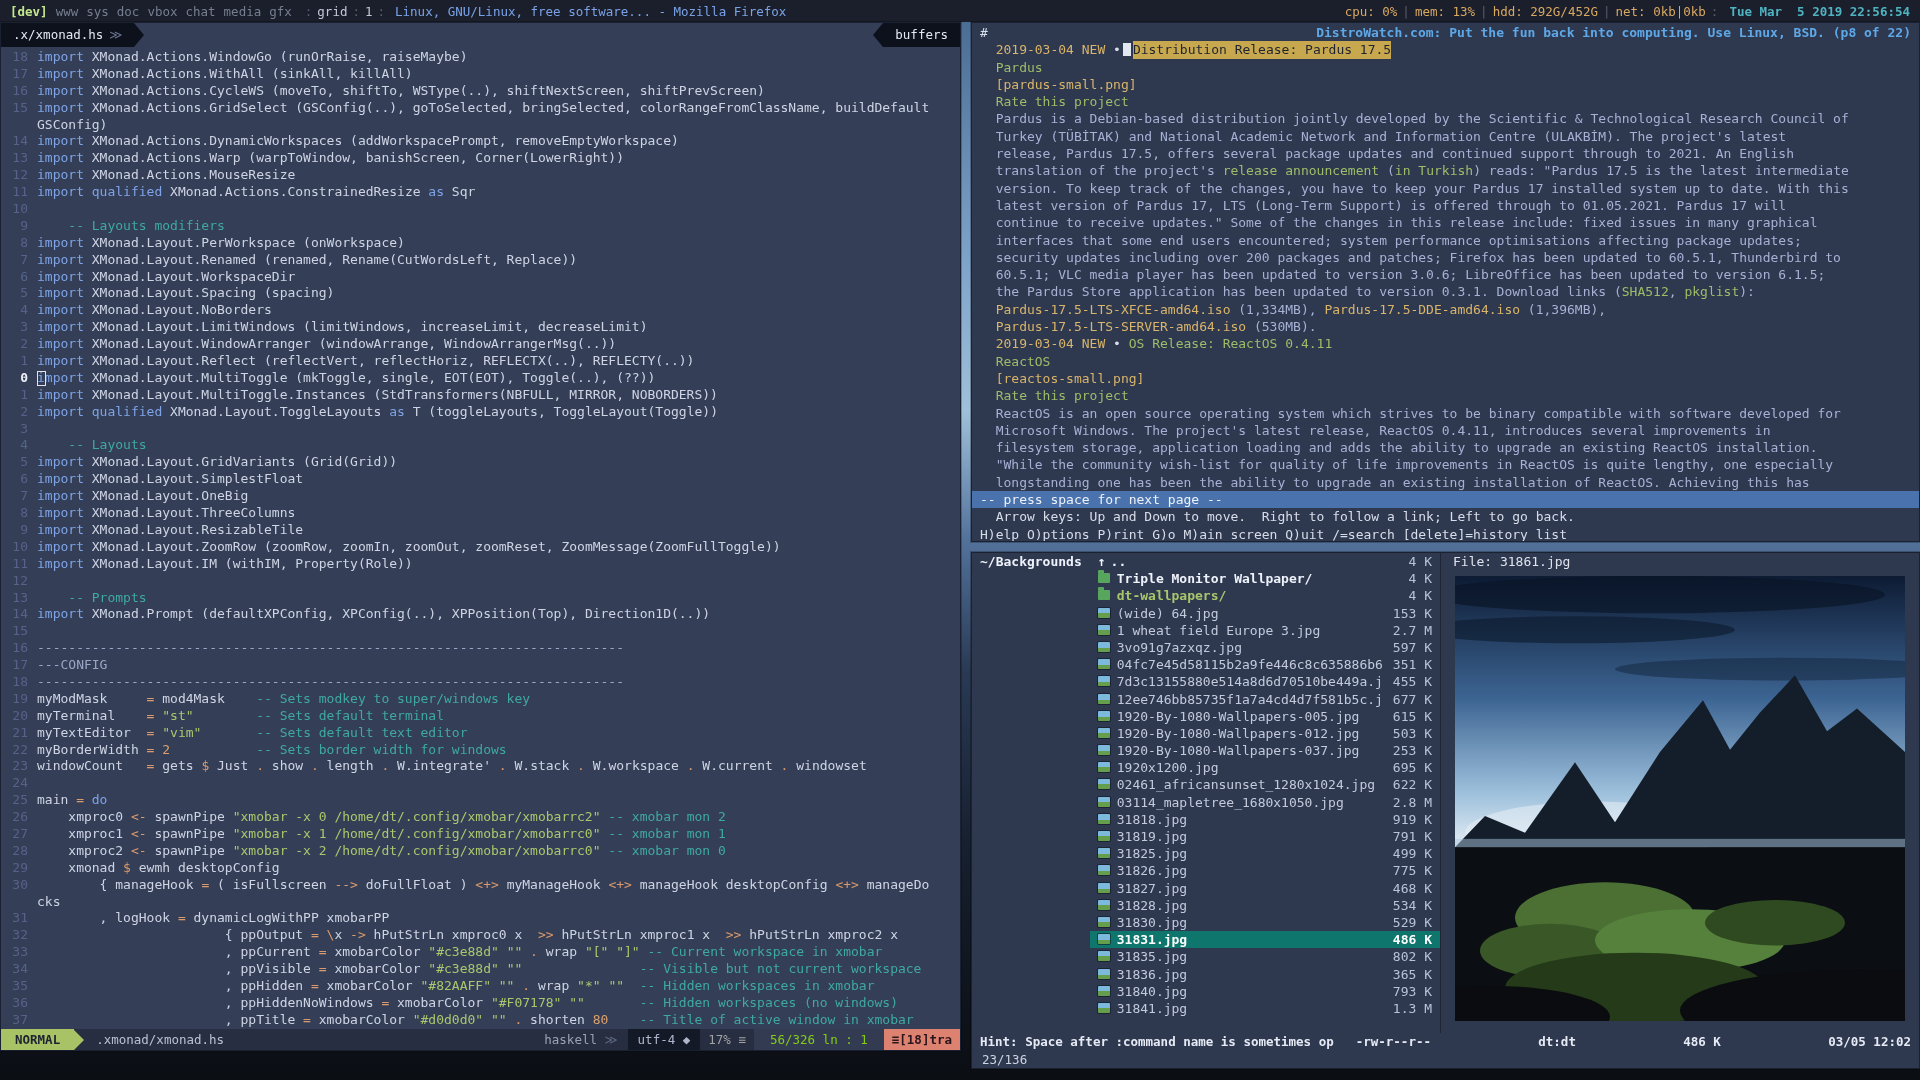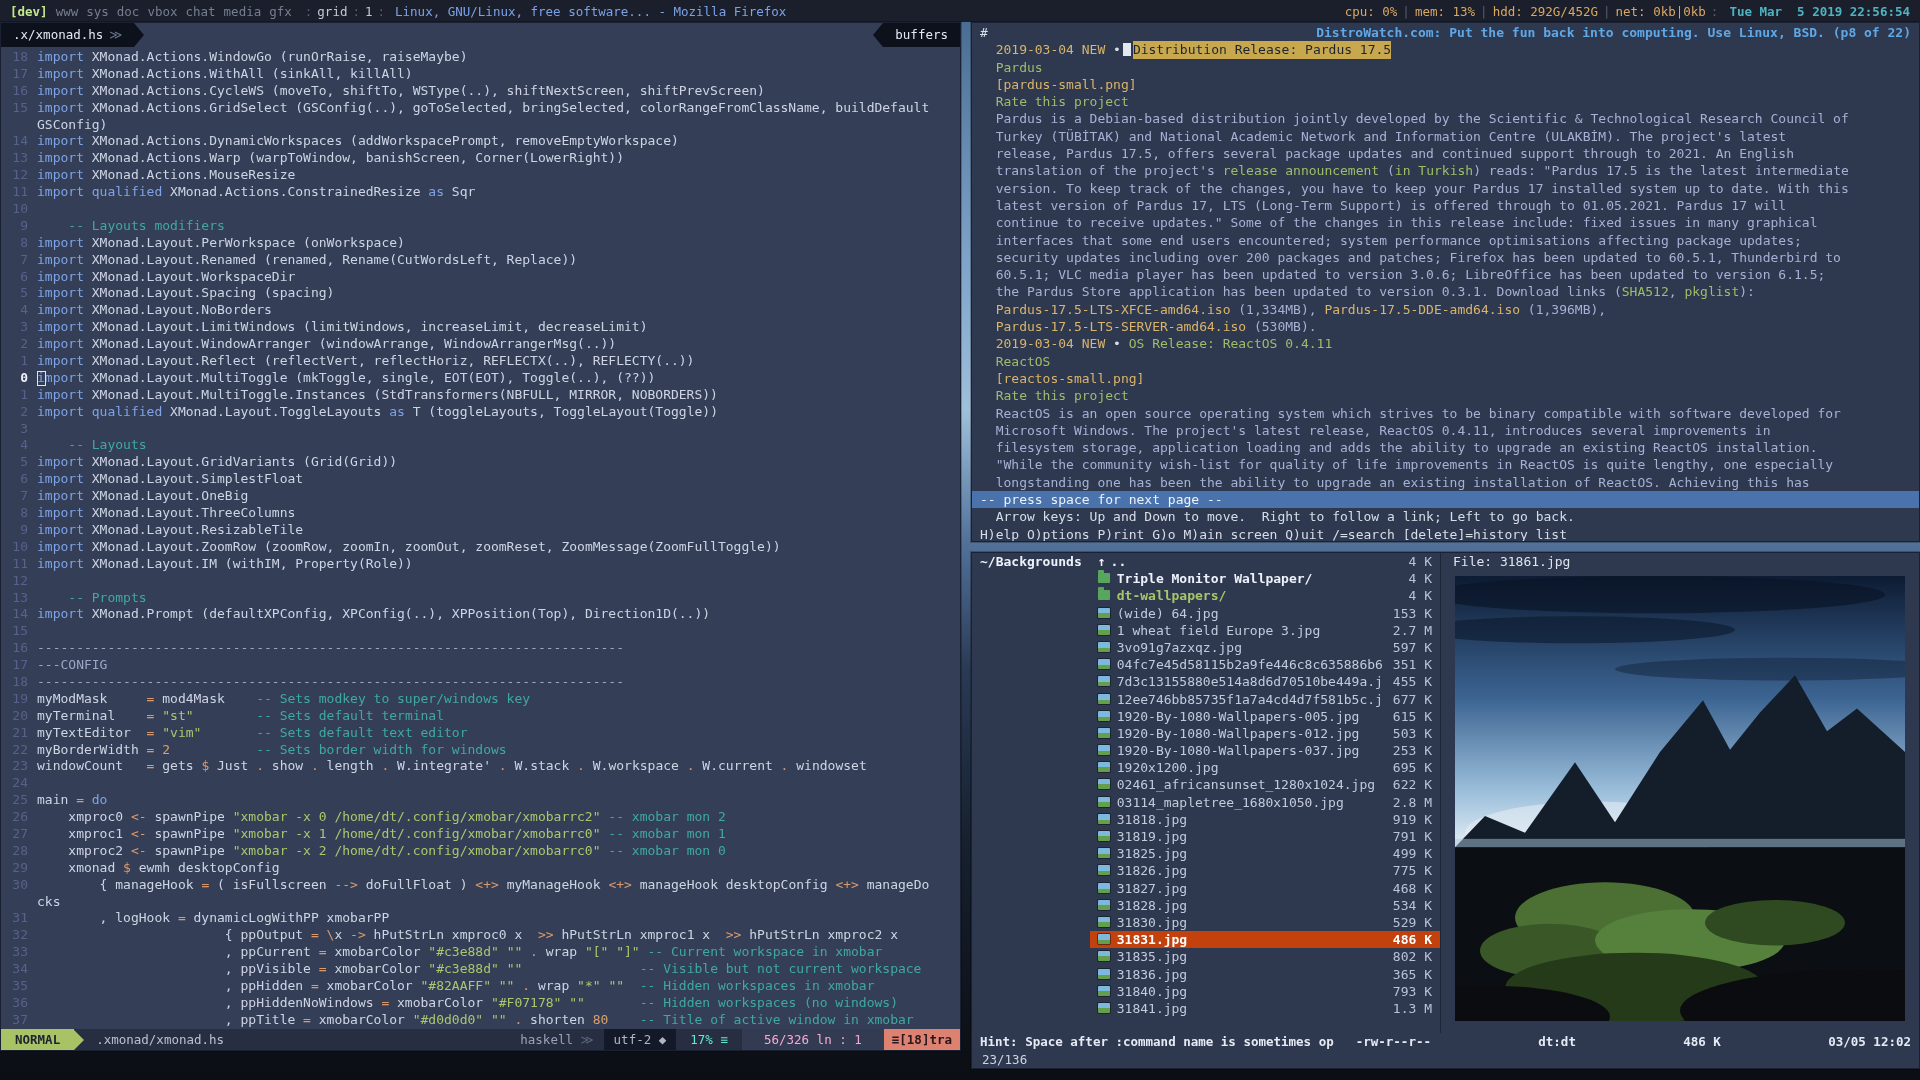--- a/index.html
+++ b/index.html
@@ -42,22 +42,22 @@
   .k{color:#7ea3e6}.s{color:#a9c86d}.c{color:#3fa8a2}.cd{color:#9aa6c5}.o{color:#db9a6d}.n{color:#dba06d}
   
   .vstat{height:21px;display:flex;align-items:center;line-height:21px;background:#272e41;font-size:12.5px;flex:none;overflow:hidden}
   .vs-mode{background:#a8c266;color:#1d2330;font-weight:bold;padding:0 14px}
   .vs-arrow{width:0;height:0;border-top:10.5px solid transparent;border-bottom:10.5px solid transparent;border-left:10px solid #a8c266}
   .vs-file{padding:0 12px;color:#b9c0d2}
   .vs-spacer{flex:1}
   .vs-ft{color:#9aa2b8;padding:0 10px;white-space:pre}
   .vs-chev{color:#5c6780}
   .vs-enc{background:#141927;padding:0 10px;color:#aeb6ca;white-space:pre}
-  .vs-pct{padding:0 14px;color:#5eead4;white-space:pre}
-  .vs-pos{background:#323b52;padding:0 22px;color:#f9a8d4;white-space:pre}
+  .vs-pct{padding:0 8px;color:#a3a3a3;white-space:pre}
+  .vs-pos{background:#323b52;padding:0 16px;color:#84cc16;white-space:pre}
   .vs-warn{background:#dd8170;color:#2b161c;font-weight:bold;padding:0 8px;white-space:pre}
   
   .bline{display:flex;height:17.3px;line-height:17.3px;white-space:pre;overflow:hidden}
   .bline span{white-space:pre}
   .bline-bar{background:#4a73ae;margin:0 -8px;padding:0 8px}
   .bl-spacer{flex:1}
   .s-t{color:#5fa8e8;font-weight:bold}
   .s-d{color:#d9b46a}
   .s-w{color:#d8ddea}
   .s-b{color:#a6b1d4}
@@ -71,21 +71,21 @@
   .vifm-left{width:468px;flex:none;display:flex;flex-direction:row;overflow:hidden}
   .vifm-right{flex:1;display:flex;flex-direction:column;border-left:1px solid rgba(10,14,22,.45);overflow:hidden}
   .vifm-path{height:18px;line-height:18px;padding:0 8px;color:#eef2fa;font-weight:bold;white-space:pre}
   .vifm-filehdr{height:18px;line-height:18px;padding:0 12px;color:#dfe4ee;white-space:pre}
   .vifm-files{flex:1;overflow:hidden}
   .frow{display:flex;align-items:flex-start;height:17.2px;line-height:17.2px;padding:0 8px}
   .fname{flex:1;white-space:pre;overflow:hidden;color:#c3cadb}
   .fsize{margin-left:10px;color:#b9c2d8;white-space:pre}
   .ft-dir .fname,.ft-up .fname{color:#eef2fa;font-weight:bold}
   .ft-dir2 .fname{color:#a9c66b;font-weight:bold}
-  .frow.sel{background:#c2410c}
+  .frow.sel{background:#0f766e}
   .frow.sel .fname,.frow.sel .fsize{color:#ffffff;font-weight:bold}
   .fic{width:12px;height:10px;margin:3px 7px 0 0;flex:none;border-radius:1px;display:inline-block}
   .fic-folder{background:#58a55e;position:relative}
   .fic-folder::before{content:"";position:absolute;top:-3px;left:0;width:6px;height:3px;border-radius:1px 1px 0 0;background:#58a55e}
   .fic-img{background:linear-gradient(180deg,#7db8dd 0,#7db8dd 55%,#659e4c 55%,#659e4c 100%);box-shadow:0 0 0 1px rgba(10,14,22,.5)}
   .fic-up{width:auto;height:auto;background:none;margin:0 5px 0 0;color:#eef2fa;font-weight:bold}
   .preview{flex:1;margin:5px 14px 12px 14px;overflow:hidden}
   .preview svg{width:100%;height:100%;display:block}
   .vifm-status{height:18px;line-height:18px;display:flex;justify-content:space-between;padding:0 8px;
     color:#e6eaf4;font-weight:bold;font-size:12.5px;white-space:pre;flex:none}
@@ -180,21 +180,21 @@
         <div class="crow"><span class="gut">35</span><span class="code">                        , ppHidden <span class="o">=</span> xmobarColor <span class="s">"#82AAFF"</span> <span class="s">""</span> <span class="o">.</span> wrap <span class="s">"*"</span> <span class="s">""</span>  <span class="c">-- Hidden workspaces in xmobar</span></span></div>
         <div class="crow"><span class="gut">36</span><span class="code">                        , ppHiddenNoWindows <span class="o">=</span> xmobarColor <span class="s">"#F07178"</span> <span class="s">""</span>       <span class="c">-- Hidden workspaces (no windows)</span></span></div>
         <div class="crow"><span class="gut">37</span><span class="code">                        , ppTitle <span class="o">=</span> xmobarColor <span class="s">"#d0d0d0"</span> <span class="s">""</span> <span class="o">.</span> shorten <span class="n">80</span>    <span class="c">-- Title of active window in xmobar</span></span></div>
       </div>
     <div class="vstat">
       <span class="vs-mode">NORMAL</span>
       <span class="vs-arrow"></span>
       <span class="vs-file">.xmonad/xmonad.hs</span>
       <span class="vs-spacer"></span>
       <span class="vs-ft"><span>haskell</span> <span class="vs-chev">≫</span></span>
-      <span class="vs-enc"><span>utf-2</span> <span>◆</span></span>
+      <span class="vs-enc"><span>utf-4</span> <span>◆</span></span>
       <span class="vs-pct">17% ≡</span>
       <span class="vs-pos">56/326 ln : 1</span>
       <span class="vs-warn">≡[18]tra</span>
     </div>
   </div>
 
   <div class="win win-browser" id="browser-lines">
       <div class="bline"><span class="s-w">#</span><span class="bl-spacer"></span><span class="s-t">DistroWatch.com: Put the fun back into computing. Use Linux, BSD. (p8 of 22)</span></div>
       <div class="bline"><span class="s-d">  2019-03-04 NEW</span><span class="s-w"> •</span><span class="s-cur"></span><span class="s-hl">Distribution Release: Pardus 17.5</span></div>
       <div class="bline"><span class="s-g">  Pardus</span></div>

